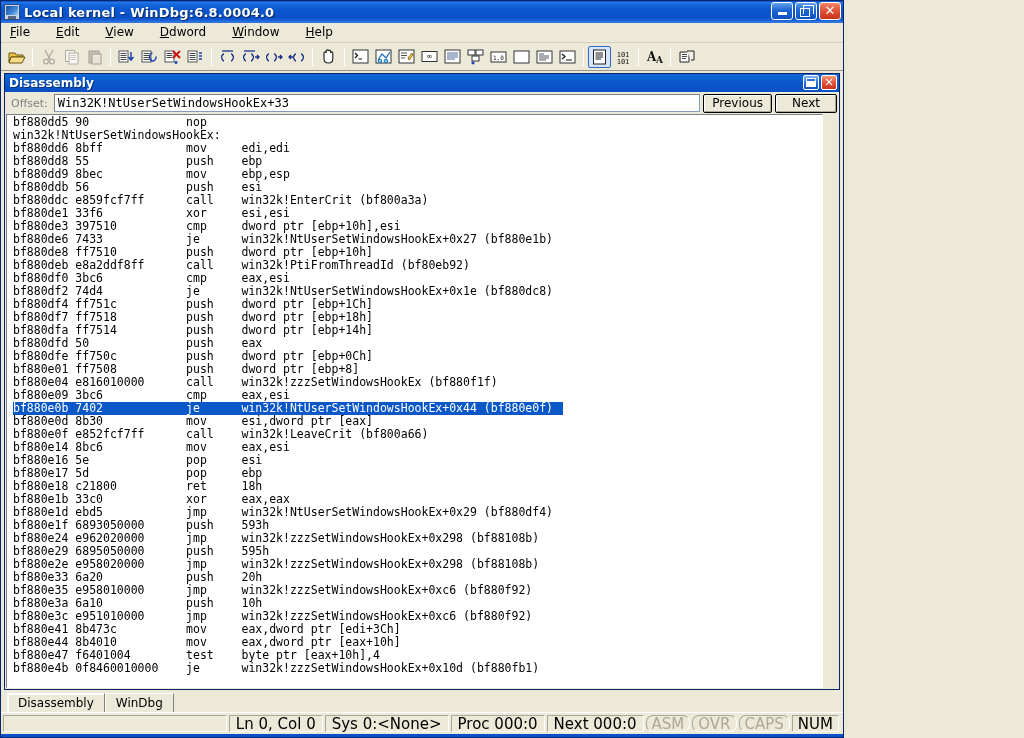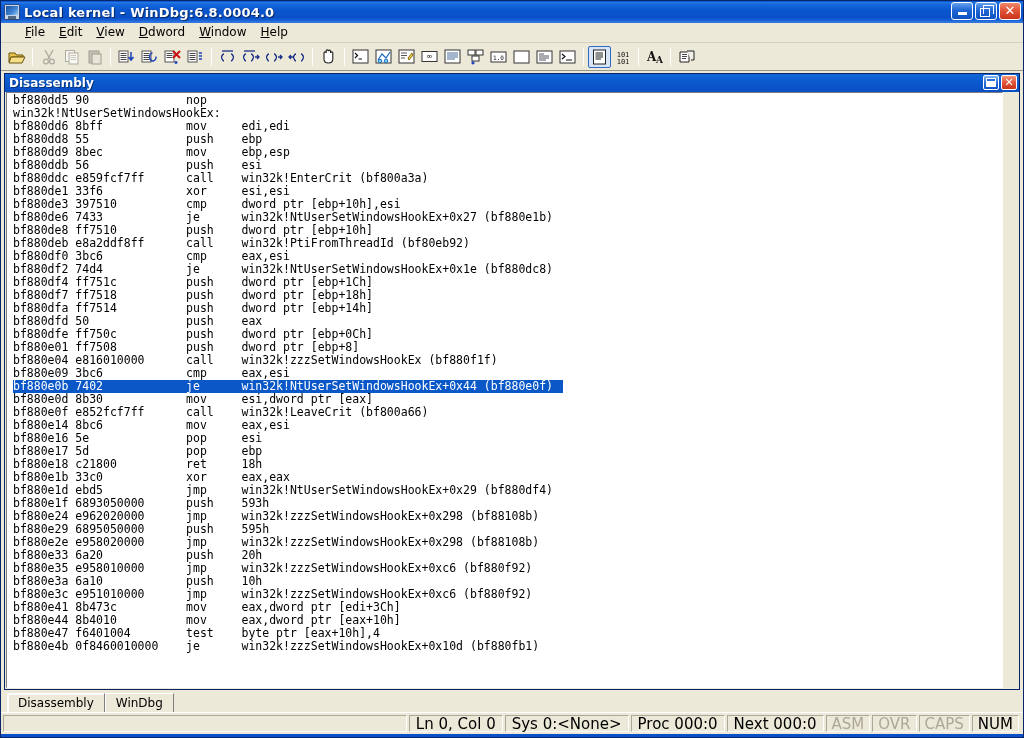--- a/index.html
+++ b/index.html
@@ -4,21 +4,21 @@
 <style>
   * { box-sizing: border-box; }
   html, body {
     margin: 0; padding: 0;
     width: 1024px; height: 738px;
     overflow: hidden;
     font-family: "Liberation Sans", sans-serif;
     background: #ece9d8;
   }
   #app {
-    width: 1024px; height: 738px;
+    width: 844px; height: 738px;
     position: relative;
     display: flex;
     flex-direction: column;
     background: #ece9d8;
     border: 1px solid #0a246a;
   }
 
   
   .titlebar {
     height: 22px;
@@ -98,22 +98,23 @@
     font-size: 13px; font-weight: bold; line-height: 1;
     margin-top: -1px;
   }
 
   
   .menubar {
     height: 20px;
     background: #ece9d8;
     display: flex;
     align-items: center;
-    padding-left: 17px;
+    padding-left: 2px;
     border-bottom: 1px solid #d4d0c0;
+    gap: 12px;
   }
   .menu-item {
     padding: 2px 7px 3px 7px;
     font-size: 12px;
     color: #000;
     font-family: "DejaVu Sans", sans-serif;
     white-space: nowrap;
   }
   .menu-item u { text-decoration: underline; }
 
@@ -322,21 +323,21 @@
     border-color: #aca899 #ffffff #ffffff #aca899;
     padding: 0 6px;
     display: flex; align-items: center;
     font-size: 15px;
     font-family: "DejaVu Sans", sans-serif;
     color: #000;
     margin-right: 2px;
     white-space: nowrap;
     flex: 0 0 auto;
   }
-  .spanel.dim { color: #aca899; }
+  .spanel.dim { color: #aca899; border-radius: 7px; }
   .spanel.sm { padding: 0 5px; }
   .botline {
     height: 3px;
     background: #0a50c8;
   }
 </style>
 </head>
 <body>
 
 <div id="app">
@@ -568,20 +569,26 @@
       <div class="child-btns">
         <div class="cbtn restore">
             <span class="ricon"></span>
           </div>
         <div class="cbtn xclose">
             <span class="xg">✕</span>
           </div>
       </div>
     </div>
 
+    <div class="offsetbar">
+      <span class="offset-label">Offset:</span>
+      <div class="offset-input" title="Enter offset">Win32K!NtUserSetWindowsHookEx+33</div>
+      <div class="navbtn">Previous</div>
+      <div class="navbtn">Next</div>
+    </div>
 
     <div class="disasm">
       <div class="disasm-inner" id="disasm-lines"><div class="dline">bf880dd5 90              nop</div><div class="dline">win32k!NtUserSetWindowsHookEx:</div><div class="dline">bf880dd6 8bff            mov     edi,edi</div><div class="dline">bf880dd8 55              push    ebp</div><div class="dline">bf880dd9 8bec            mov     ebp,esp</div><div class="dline">bf880ddb 56              push    esi</div><div class="dline">bf880ddc e859fcf7ff      call    win32k!EnterCrit (bf800a3a)</div><div class="dline">bf880de1 33f6            xor     esi,esi</div><div class="dline">bf880de3 397510          cmp     dword ptr [ebp+10h],esi</div><div class="dline">bf880de6 7433            je      win32k!NtUserSetWindowsHookEx+0x27 (bf880e1b)</div><div class="dline">bf880de8 ff7510          push    dword ptr [ebp+10h]</div><div class="dline">bf880deb e8a2ddf8ff      call    win32k!PtiFromThreadId (bf80eb92)</div><div class="dline">bf880df0 3bc6            cmp     eax,esi</div><div class="dline">bf880df2 74d4            je      win32k!NtUserSetWindowsHookEx+0x1e (bf880dc8)</div><div class="dline">bf880df4 ff751c          push    dword ptr [ebp+1Ch]</div><div class="dline">bf880df7 ff7518          push    dword ptr [ebp+18h]</div><div class="dline">bf880dfa ff7514          push    dword ptr [ebp+14h]</div><div class="dline">bf880dfd 50              push    eax</div><div class="dline">bf880dfe ff750c          push    dword ptr [ebp+0Ch]</div><div class="dline">bf880e01 ff7508          push    dword ptr [ebp+8]</div><div class="dline">bf880e04 e816010000      call    win32k!zzzSetWindowsHookEx (bf880f1f)</div><div class="dline">bf880e09 3bc6            cmp     eax,esi</div><div class="selwrap"><span class="dline sel">bf880e0b 7402            je      win32k!NtUserSetWindowsHookEx+0x44 (bf880e0f)</span></div><div class="dline">bf880e0d 8b30            mov     esi,dword ptr [eax]</div><div class="dline">bf880e0f e852fcf7ff      call    win32k!LeaveCrit (bf800a66)</div><div class="dline">bf880e14 8bc6            mov     eax,esi</div><div class="dline">bf880e16 5e              pop     esi</div><div class="dline">bf880e17 5d              pop     ebp</div><div class="dline">bf880e18 c21800          ret     18h</div><div class="dline">bf880e1b 33c0            xor     eax,eax</div><div class="dline">bf880e1d ebd5            jmp     win32k!NtUserSetWindowsHookEx+0x29 (bf880df4)</div><div class="dline">bf880e1f 6893050000      push    593h</div><div class="dline">bf880e24 e962020000      jmp     win32k!zzzSetWindowsHookEx+0x298 (bf88108b)</div><div class="dline">bf880e29 6895050000      push    595h</div><div class="dline">bf880e2e e958020000      jmp     win32k!zzzSetWindowsHookEx+0x298 (bf88108b)</div><div class="dline">bf880e33 6a20            push    20h</div><div class="dline">bf880e35 e958010000      jmp     win32k!zzzSetWindowsHookEx+0xc6 (bf880f92)</div><div class="dline">bf880e3a 6a10            push    10h</div><div class="dline">bf880e3c e951010000      jmp     win32k!zzzSetWindowsHookEx+0xc6 (bf880f92)</div><div class="dline">bf880e41 8b473c          mov     eax,dword ptr [edi+3Ch]</div><div class="dline">bf880e44 8b4010          mov     eax,dword ptr [eax+10h]</div><div class="dline">bf880e47 f6401004        test    byte ptr [eax+10h],4</div><div class="dline">bf880e4b 0f8460010000    je      win32k!zzzSetWindowsHookEx+0x10d (bf880fb1)</div></div>
     </div>
 
   </div>
 
   <div class="tabstrip" id="tabstrip">
       <div class="tab active">Disassembly</div>
       <div class="tab">WinDbg</div>

